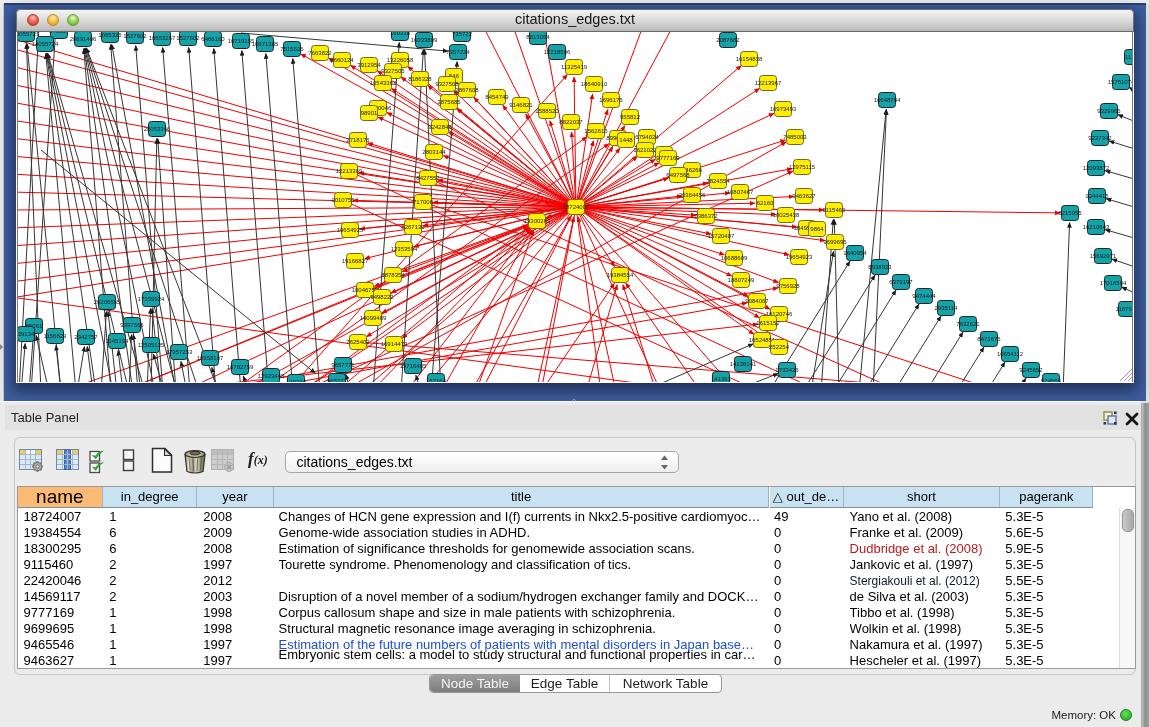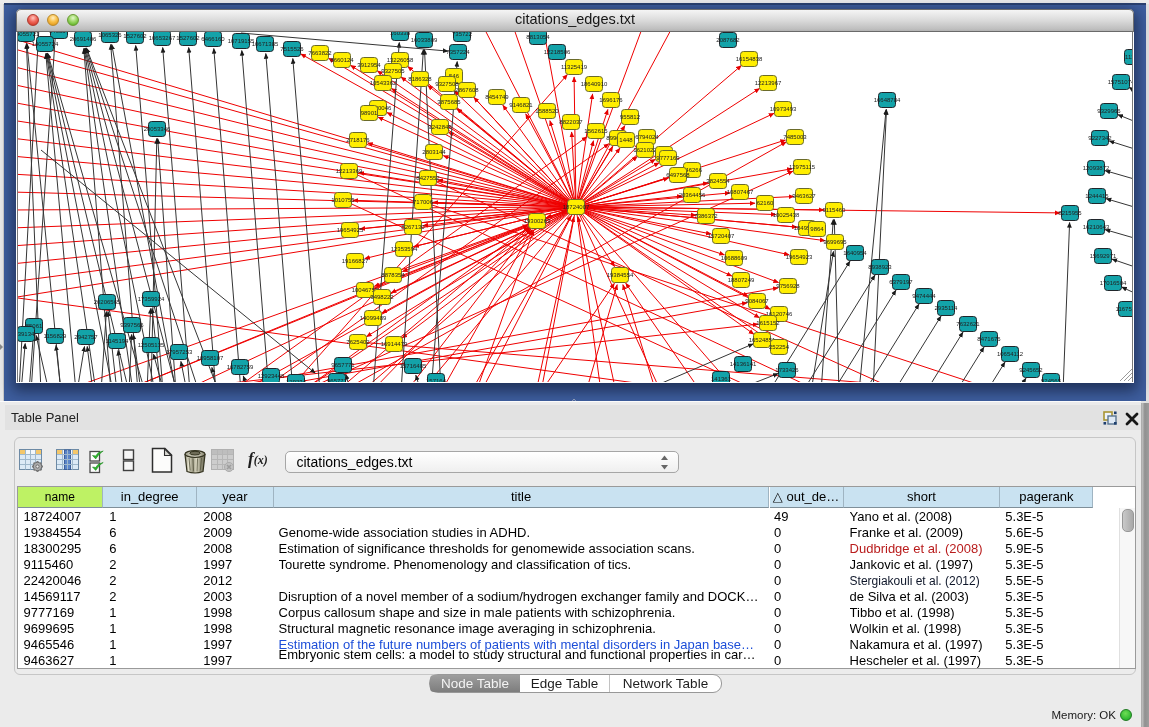--- a/index.html
+++ b/index.html
@@ -642,30 +642,31 @@
   </svg>
 <div style="position:absolute;left:248px;top:449px;font-family:'Liberation Serif',serif;font-style:italic;font-weight:bold;font-size:17px;color:#1c1c1c">f<span style="font-size:12px">(x)</span></div>
 <div style="position:absolute;left:284.5px;top:450.5px;width:394px;height:22px;background:linear-gradient(#ffffff,#efefef);border:1px solid #a6a6a6;border-radius:5px;box-sizing:border-box">
     <div style="position:absolute;left:11px;top:0;line-height:21px;font-size:14px;color:#000">citations_edges.txt</div>
     <svg style="position:absolute;right:9px;top:3px" width="9" height="15">
       <path d="M4.5,0.5 L8,5 L1,5 z" fill="#666"></path>
       <path d="M4.5,14.5 L8,10 L1,10 z" fill="#666"></path>
     </svg>
   </div>
 <div style="position:absolute;left:17px;top:486px;width:1119px;height:183px;background:#fff;border:1px solid #9a9a9a;overflow:hidden;box-sizing:border-box">
-<div style="position:absolute;left:-0.5px;top:0;width:85.7px;height:20.5px;background:#bef264;border-right:1px solid #9fb4c2;border-bottom:1px solid #7f8f99;box-sizing:border-box;text-align:center;line-height:20px;font-size:12px;color:#000">name</div>
+<div style="position:absolute;left:-0.5px;top:0;width:85.7px;height:20.5px;background:#fdba74;border-right:1px solid #9fb4c2;border-bottom:1px solid #7f8f99;box-sizing:border-box;text-align:center;line-height:20px;font-size:19px;color:#000">name</div>
 <div style="position:absolute;left:85.2px;top:0;width:94.0px;height:20.5px;background:#c9e2f1;border-right:1px solid #9fb4c2;border-bottom:1px solid #7f8f99;box-sizing:border-box;text-align:center;line-height:20px;font-size:13px;color:#000">in_degree</div>
 <div style="position:absolute;left:179.2px;top:0;width:76.4px;height:20.5px;background:#c9e2f1;border-right:1px solid #9fb4c2;border-bottom:1px solid #7f8f99;box-sizing:border-box;text-align:center;line-height:20px;font-size:13px;color:#000">year</div>
 <div style="position:absolute;left:255.6px;top:0;width:495.9px;height:20.5px;background:#c9e2f1;border-right:1px solid #9fb4c2;border-bottom:1px solid #7f8f99;box-sizing:border-box;text-align:center;line-height:20px;font-size:13px;color:#000">title</div>
 <div style="position:absolute;left:751.5px;top:0;width:74.1px;height:20.5px;background:#c9e2f1;border-right:1px solid #9fb4c2;border-bottom:1px solid #7f8f99;box-sizing:border-box;text-align:center;line-height:20px;font-size:13px;color:#000">△ out_de…</div>
 <div style="position:absolute;left:825.6px;top:0;width:156.7px;height:20.5px;background:#c9e2f1;border-right:1px solid #9fb4c2;border-bottom:1px solid #7f8f99;box-sizing:border-box;text-align:center;line-height:20px;font-size:13px;color:#000">short</div>
 <div style="position:absolute;left:982.3px;top:0;width:93.2px;height:20.5px;background:#c9e2f1;border-right:1px solid #9fb4c2;border-bottom:1px solid #7f8f99;box-sizing:border-box;text-align:center;line-height:20px;font-size:13px;color:#000">pagerank</div>
 <div style="position:absolute;top:21.5px;left:5.5px;width:126px;height:16px;line-height:16.5px;font-size:13px;color:#000;white-space:nowrap;overflow:hidden">18724007</div>
 <div style="position:absolute;top:21.5px;left:91.2px;width:134px;height:16px;line-height:16.5px;font-size:13px;color:#000;white-space:nowrap;overflow:hidden">1</div>
 <div style="position:absolute;top:21.5px;left:185.2px;width:116px;height:16px;line-height:16.5px;font-size:13px;color:#000;white-space:nowrap;overflow:hidden">2008</div>
+<div style="position:absolute;top:21.5px;left:260.6px;width:536px;height:16px;line-height:16.5px;font-size:13px;color:#000;white-space:nowrap;overflow:hidden">Changes of HCN gene expression and I(f) currents in Nkx2.5-positive cardiomyoc…</div>
 <div style="position:absolute;top:21.5px;left:756.0px;width:114px;height:16px;line-height:16.5px;font-size:13px;color:#000;white-space:nowrap;overflow:hidden">49</div>
 <div style="position:absolute;top:21.5px;left:831.6px;width:197px;height:16px;line-height:16.5px;font-size:13px;color:#000;white-space:nowrap;overflow:hidden">Yano et al. (2008)</div>
 <div style="position:absolute;top:21.5px;left:987.3px;width:133px;height:16px;line-height:16.5px;font-size:13px;color:#000;white-space:nowrap;overflow:hidden">5.3E-5</div>
 <div style="position:absolute;top:37.5px;left:5.5px;width:126px;height:16px;line-height:16.5px;font-size:13px;color:#000;white-space:nowrap;overflow:hidden">19384554</div>
 <div style="position:absolute;top:37.5px;left:91.2px;width:134px;height:16px;line-height:16.5px;font-size:13px;color:#000;white-space:nowrap;overflow:hidden">6</div>
 <div style="position:absolute;top:37.5px;left:185.2px;width:116px;height:16px;line-height:16.5px;font-size:13px;color:#000;white-space:nowrap;overflow:hidden">2009</div>
 <div style="position:absolute;top:37.5px;left:260.6px;width:536px;height:16px;line-height:16.5px;font-size:13px;color:#000;white-space:nowrap;overflow:hidden">Genome-wide association studies in ADHD.</div>
 <div style="position:absolute;top:37.5px;left:756.0px;width:114px;height:16px;line-height:16.5px;font-size:13px;color:#000;white-space:nowrap;overflow:hidden">0</div>
 <div style="position:absolute;top:37.5px;left:831.6px;width:197px;height:16px;line-height:16.5px;font-size:13px;color:#000;white-space:nowrap;overflow:hidden">Franke et al. (2009)</div>
 <div style="position:absolute;top:37.5px;left:987.3px;width:133px;height:16px;line-height:16.5px;font-size:13px;color:#000;white-space:nowrap;overflow:hidden">5.6E-5</div>
@@ -720,18 +721,18 @@
 <div style="position:absolute;top:165.5px;left:5.5px;width:126px;height:16px;line-height:16.5px;font-size:13px;color:#000;white-space:nowrap;overflow:hidden">9463627</div>
 <div style="position:absolute;top:165.5px;left:91.2px;width:134px;height:16px;line-height:16.5px;font-size:13px;color:#000;white-space:nowrap;overflow:hidden">1</div>
 <div style="position:absolute;top:165.5px;left:185.2px;width:116px;height:16px;line-height:16.5px;font-size:13px;color:#000;white-space:nowrap;overflow:hidden">1997</div>
 <div style="position:absolute;top:160px;left:260.6px;width:536px;height:16px;line-height:16.5px;font-size:13px;color:#000;white-space:nowrap;overflow:hidden">Embryonic stem cells: a model to study structural and functional properties in car…</div>
 <div style="position:absolute;top:165.5px;left:756.0px;width:114px;height:16px;line-height:16.5px;font-size:13px;color:#000;white-space:nowrap;overflow:hidden">0</div>
 <div style="position:absolute;top:165.5px;left:831.6px;width:197px;height:16px;line-height:16.5px;font-size:13px;color:#000;white-space:nowrap;overflow:hidden">Hescheler et al. (1997)</div>
 <div style="position:absolute;top:165.5px;left:987.3px;width:133px;height:16px;line-height:16.5px;font-size:13px;color:#000;white-space:nowrap;overflow:hidden">5.3E-5</div>
 <div style="position:absolute;left:1101px;top:20.5px;width:16px;height:162px;background:#f7f7f7;border-left:1px solid #e0e0e0"></div>
 <div style="position:absolute;left:1104px;top:21.5px;width:10px;height:21px;background:linear-gradient(90deg,#c9c9c9,#a8a8a8);border:1px solid #979797;border-radius:5px"></div>
 </div>
-<div style="position:absolute;left:429px;top:674px;width:293px;height:19px;background:#fff;border:1px solid #989898;border-radius:9px;box-sizing:border-box">
+<div style="position:absolute;left:429px;top:674px;width:293px;height:19px;background:#fff;border:1px solid #989898;border-radius:4px;box-sizing:border-box">
     <div style="position:absolute;left:0px;top:0px;width:90px;height:17px;background:linear-gradient(#9e9e9e,#7d7d7d);border-radius:4px 0 0 4px;text-align:center;line-height:17px;font-size:13.5px;color:#f4f4f4">Node Table</div>
     <div style="position:absolute;left:90px;top:0px;width:90px;height:17px;border-right:1px solid #c2c2c2;text-align:center;line-height:17px;font-size:13.5px;color:#1d1d1d;box-sizing:border-box">Edge Table</div>
     <div style="position:absolute;left:180px;top:0px;width:111px;height:23px;text-align:center;line-height:17px;font-size:13.5px;color:#1d1d1d">Network Table</div>
   </div>
 <div style="position:absolute;left:1016px;top:709px;width:100px;text-align:right;font-size:11.5px;color:#1a1a1a">Memory: OK</div>
 <div style="position:absolute;left:1120px;top:709px;width:12px;height:12px;border-radius:50%;background:radial-gradient(circle at 45% 35%, #6fdd55, #2eb830 70%, #23a026);border:1px solid #1e7a20;box-sizing:border-box"></div>
 </body></html>

